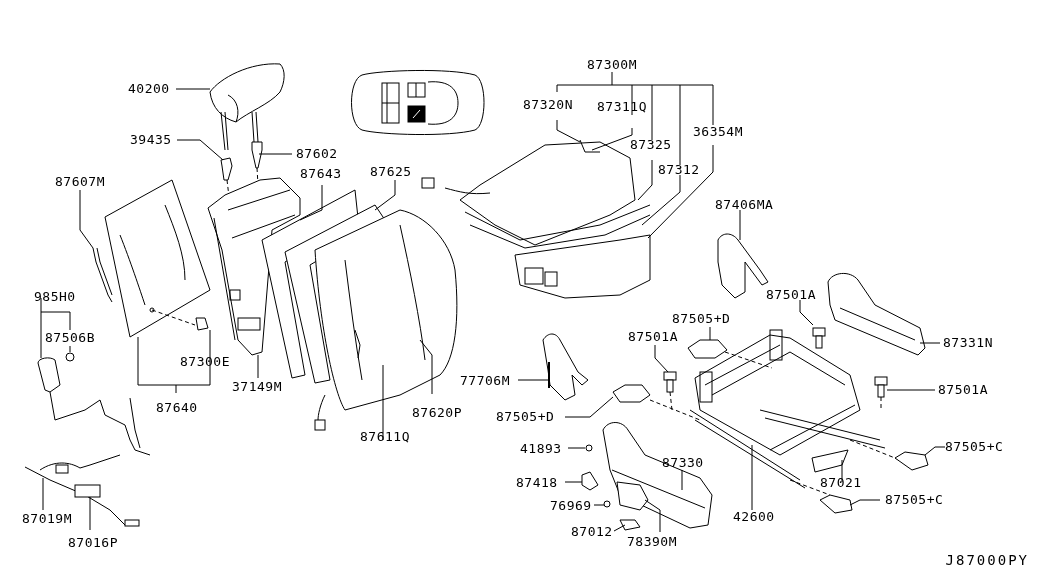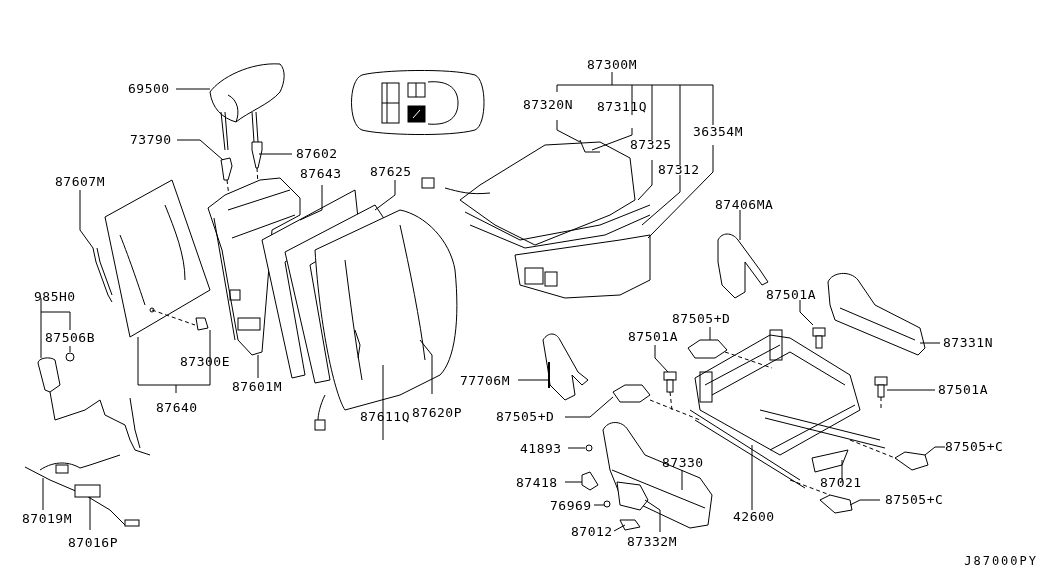--- a/index.html
+++ b/index.html
@@ -1,21 +1,21 @@
 <!DOCTYPE html>
 <html><head>
 <meta charset="utf-8">
 <style>
   html, body { margin:0; padding:0; background:#ffffff; }
   body { width:1045px; height:572px; position:relative; overflow:hidden;
          font-family:"DejaVu Sans Mono", monospace; color:#000; }
   #diagram { position:absolute; left:0; top:0; width:1045px; height:572px; }
   .lbl { position:absolute; font-family:"DejaVu Sans Mono", monospace; font-size:13px;
          letter-spacing:0.5px; line-height:14px; white-space:nowrap; color:#000; }
-  .code { position:absolute; right:7px; bottom:4px; font-size:12px; letter-spacing:2px;
+  .code { position:absolute; right:16px; bottom:4px; font-size:14px; letter-spacing:2px;
           font-family:"DejaVu Sans Mono", monospace; }
   svg .ln { stroke:#000; stroke-width:1; fill:none; }
   svg .dash { stroke:#000; stroke-width:1; fill:none; stroke-dasharray:4 3; }
   svg .part { stroke:#000; stroke-width:1; fill:#fff; }
   svg .dark { fill:#000; stroke:#000; }
 </style>
 </head>
 <body>
 
 <div id="diagram">
@@ -218,33 +218,33 @@
     <path class="ln" d="M614,531 L625,525"></path>
     <path class="ln" d="M660,532 L660,510 L645,500"></path>
     <line class="ln" x1="752" y1="510" x2="752" y2="445"></line>
     <line class="ln" x1="842" y1="460" x2="842" y2="482"></line>
     <path class="ln" d="M945,447 L935,447 L925,455"></path>
     <path class="ln" d="M880,500 L860,500 L850,505"></path>
   </g>
 </svg>
 
 
-<span class="lbl" style="left:128px;top:82px">69500</span>
-<span class="lbl" style="left:130px;top:133px">73790</span>
+<span class="lbl" style="left:128px;top:82px">40200</span>
+<span class="lbl" style="left:130px;top:133px">39435</span>
 <span class="lbl" style="left:296px;top:147px">87602</span>
 <span class="lbl" style="left:55px;top:175px">87607M</span>
 <span class="lbl" style="left:300px;top:167px">87643</span>
 <span class="lbl" style="left:370px;top:165px">87625</span>
 <span class="lbl" style="left:34px;top:290px">985H0</span>
 <span class="lbl" style="left:45px;top:331px">87506B</span>
 <span class="lbl" style="left:180px;top:355px">87300E</span>
-<span class="lbl" style="left:232px;top:380px">87601M</span>
+<span class="lbl" style="left:232px;top:380px">37149M</span>
 <span class="lbl" style="left:156px;top:401px">87640</span>
 <span class="lbl" style="left:412px;top:406px">87620P</span>
-<span class="lbl" style="left:360px;top:410px">87611Q</span>
+<span class="lbl" style="left:360px;top:430px">87611Q</span>
 <span class="lbl" style="left:22px;top:512px">87019M</span>
 <span class="lbl" style="left:68px;top:536px">87016P</span>
 
 <span class="lbl" style="left:587px;top:58px">87300M</span>
 <span class="lbl" style="left:523px;top:98px">87320N</span>
 <span class="lbl" style="left:597px;top:100px">87311Q</span>
 <span class="lbl" style="left:630px;top:138px">87325</span>
 <span class="lbl" style="left:658px;top:163px">87312</span>
 <span class="lbl" style="left:693px;top:125px">36354M</span>
 <span class="lbl" style="left:715px;top:198px">87406MA</span>
@@ -253,20 +253,20 @@
 <span class="lbl" style="left:628px;top:330px">87501A</span>
 <span class="lbl" style="left:943px;top:336px">87331N</span>
 <span class="lbl" style="left:460px;top:374px">77706M</span>
 <span class="lbl" style="left:938px;top:383px">87501A</span>
 <span class="lbl" style="left:496px;top:410px">87505+D</span>
 <span class="lbl" style="left:520px;top:442px">41893</span>
 <span class="lbl" style="left:662px;top:456px">87330</span>
 <span class="lbl" style="left:516px;top:476px">87418</span>
 <span class="lbl" style="left:550px;top:499px">76969</span>
 <span class="lbl" style="left:571px;top:525px">87012</span>
-<span class="lbl" style="left:627px;top:535px">87332M</span>
+<span class="lbl" style="left:627px;top:535px">78390M</span>
 <span class="lbl" style="left:733px;top:510px">42600</span>
 <span class="lbl" style="left:820px;top:476px">87021</span>
 <span class="lbl" style="left:945px;top:440px">87505+C</span>
 <span class="lbl" style="left:885px;top:493px">87505+C</span>
 
 <span class="code">J87000PY</span>
 </div>
 
 </body></html>

